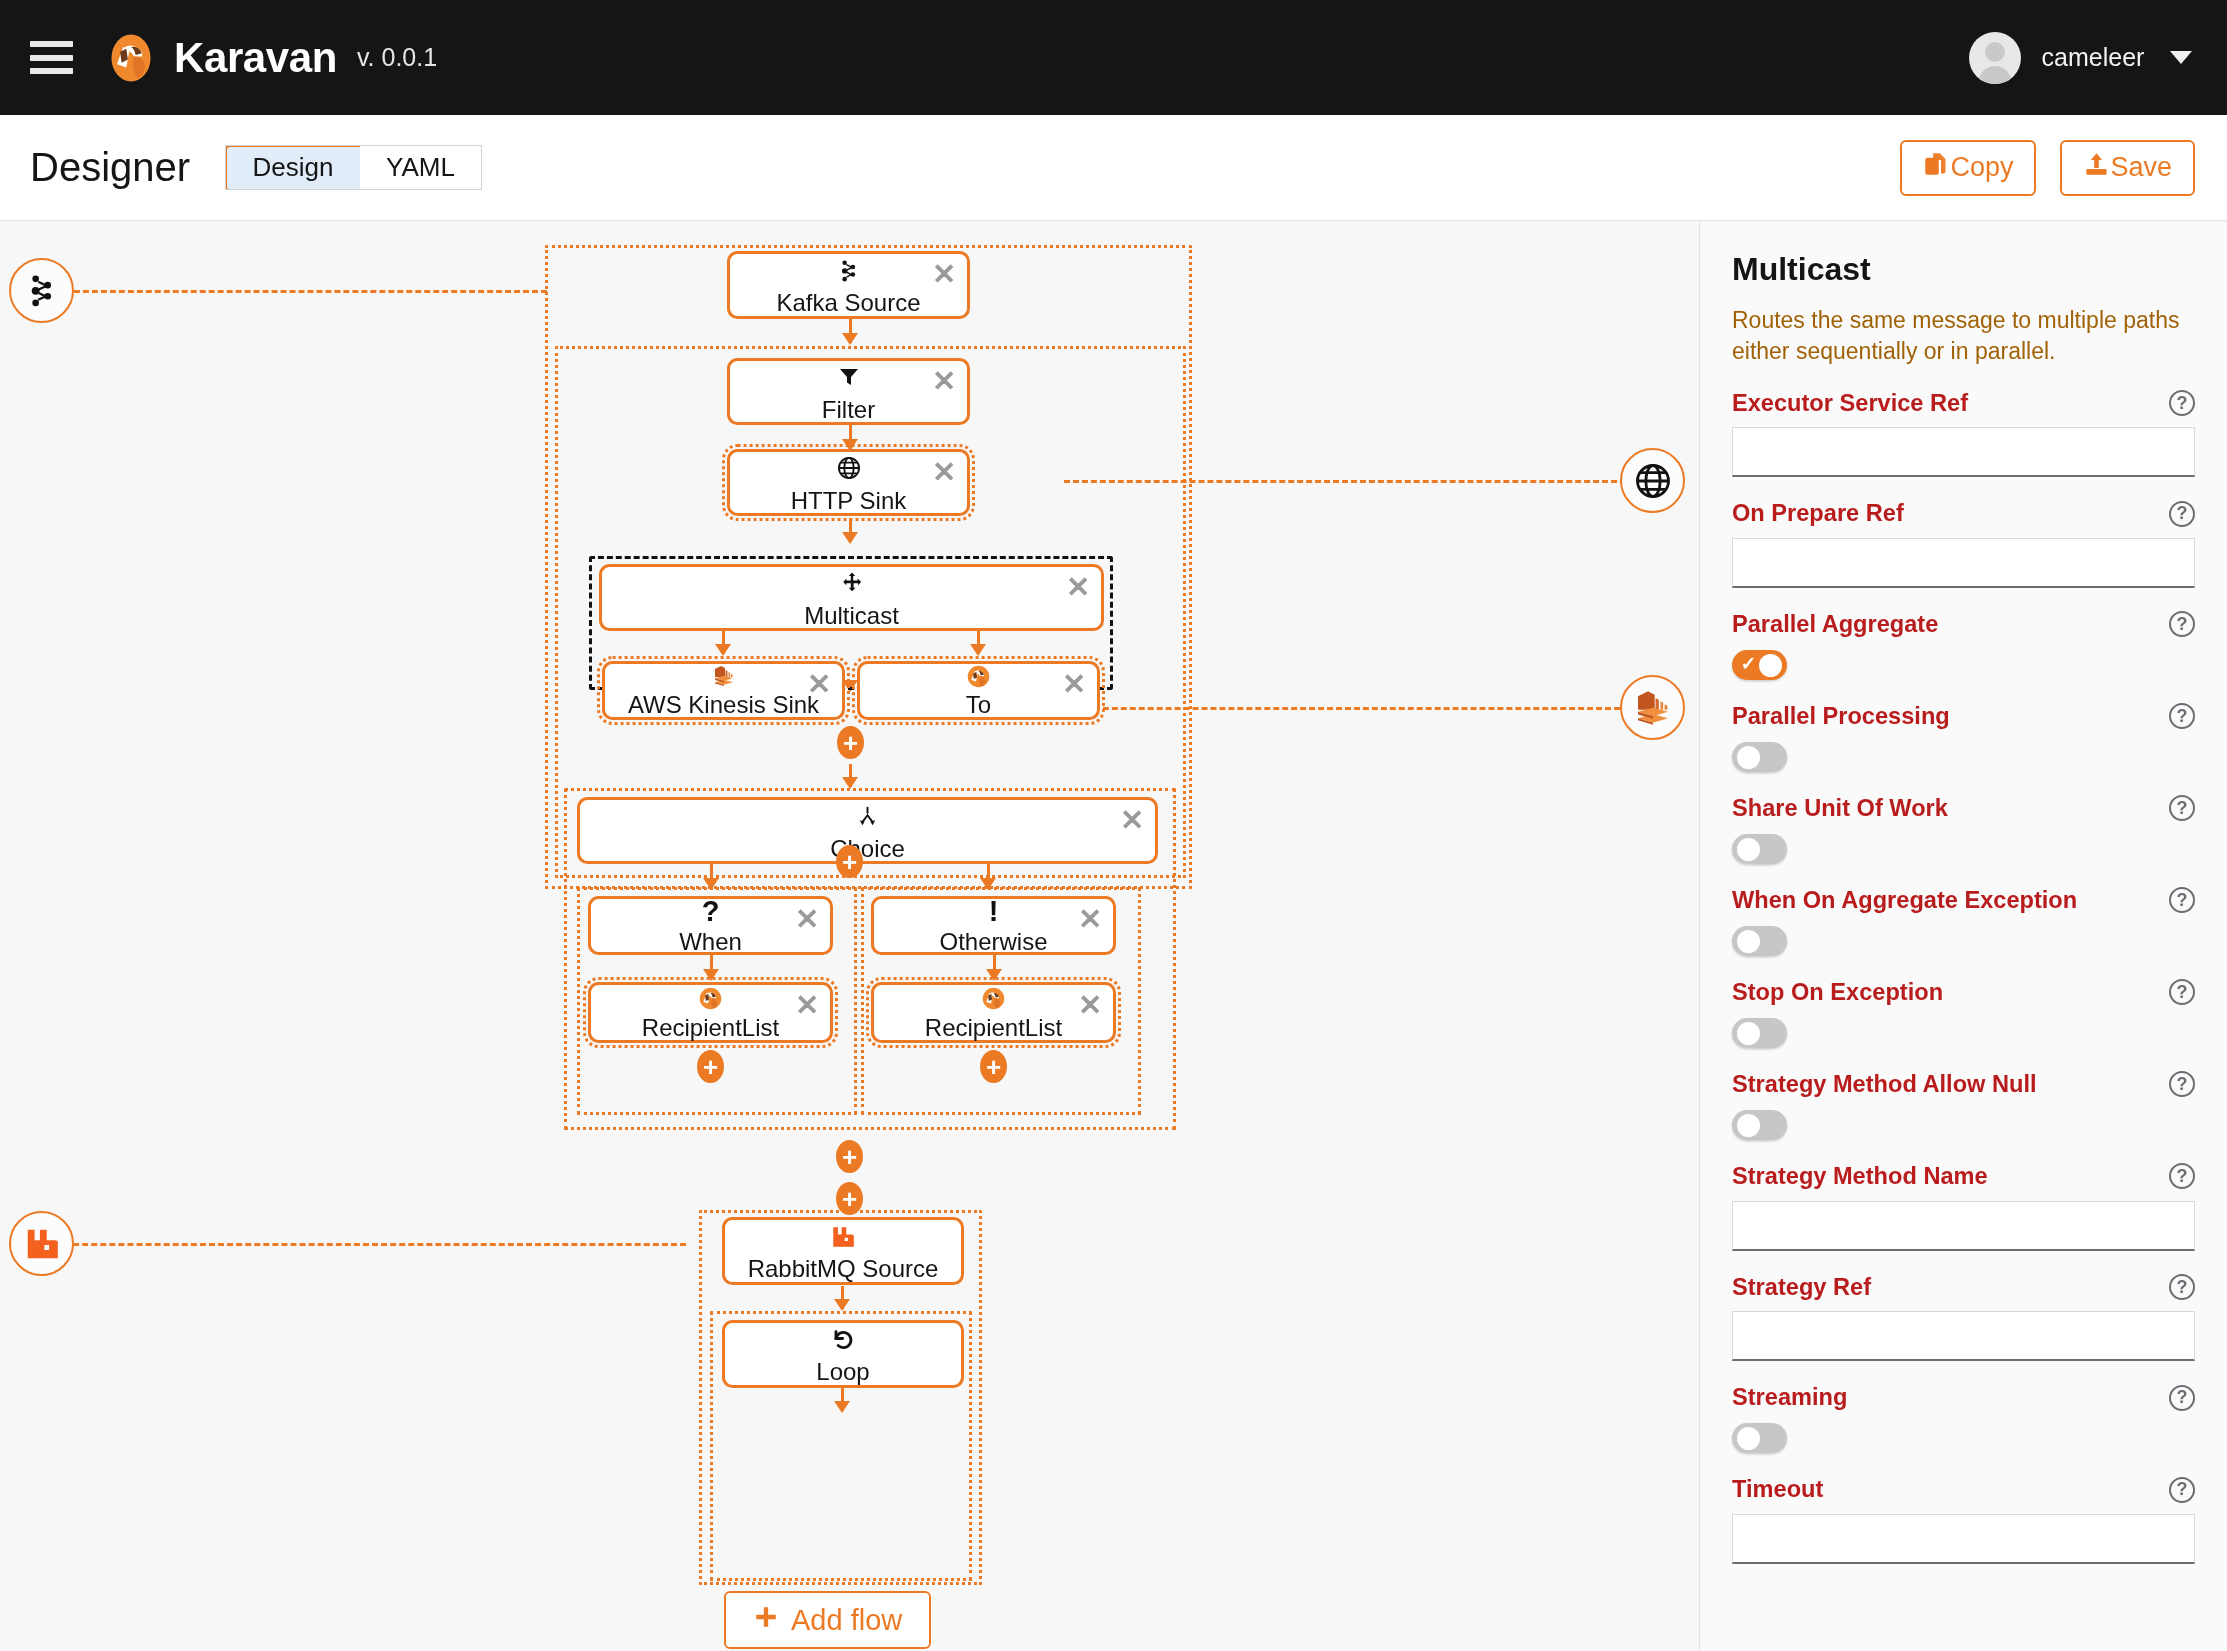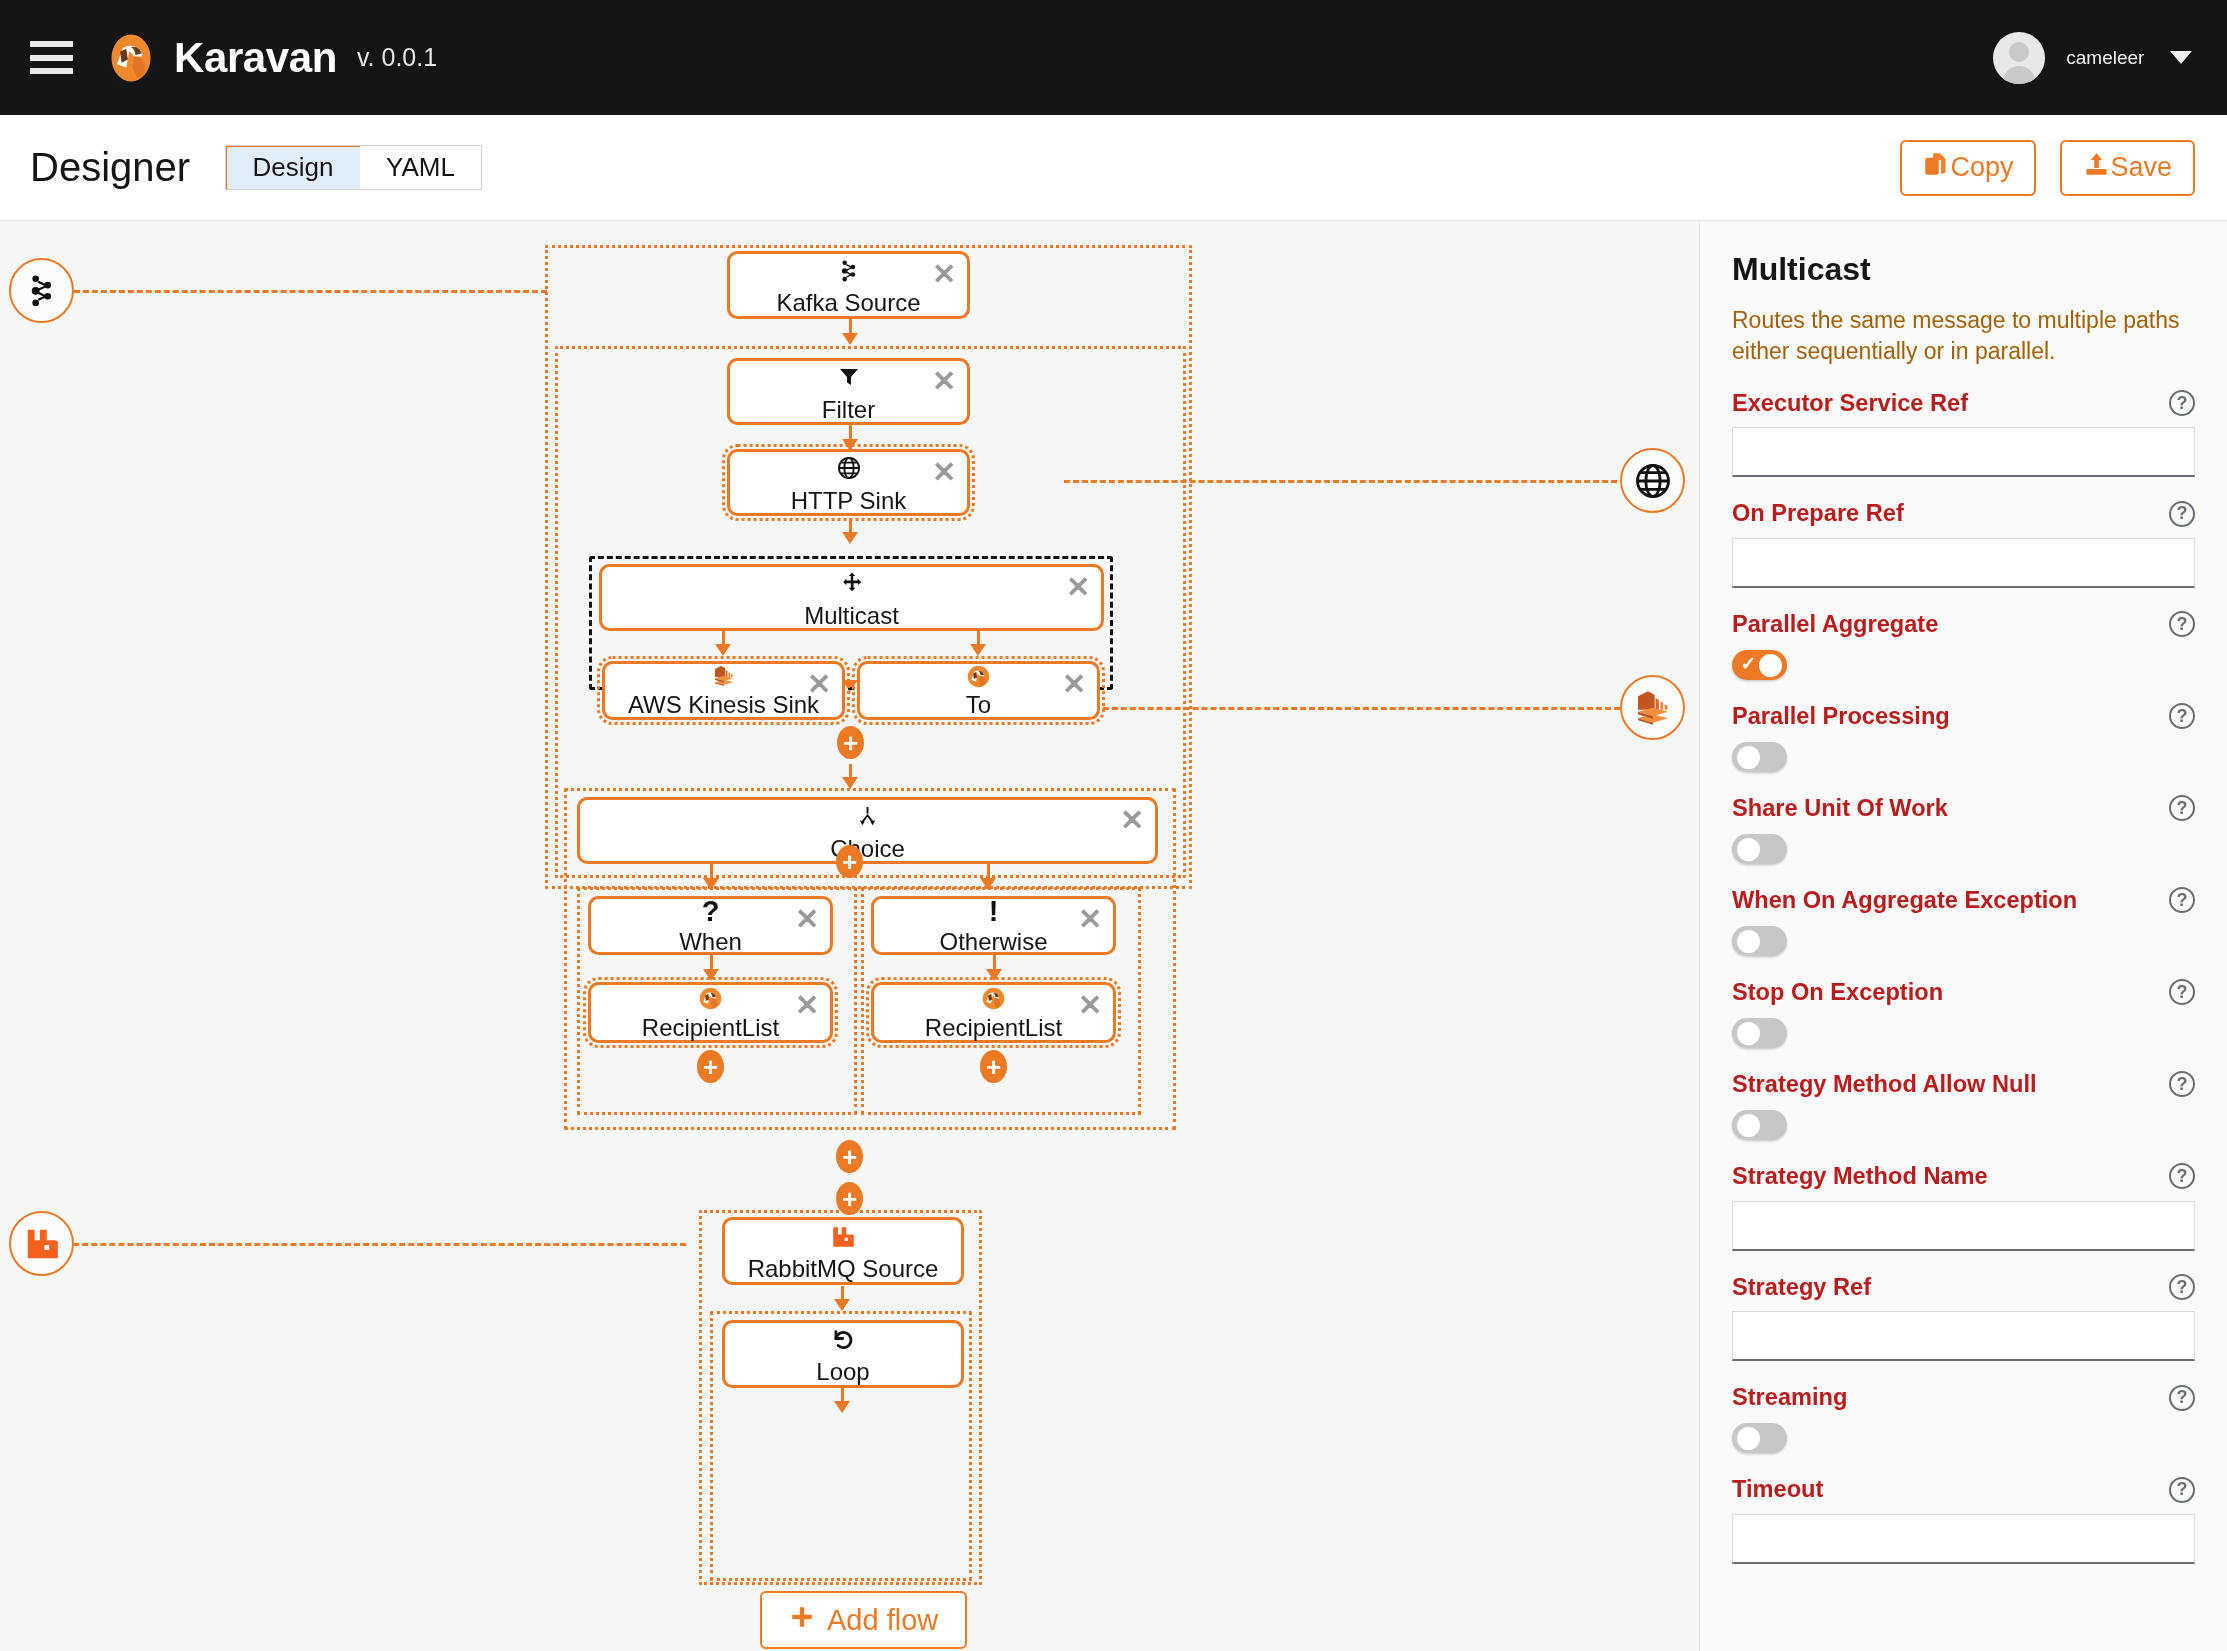--- a/index.html
+++ b/index.html
@@ -40,21 +40,21 @@
   .avatar::before {
     content:''; position:absolute; left:50%; top:10.6px;
     transform: translateX(-50%);
     width: 20px; height: 20px; border-radius: 50%; background: #c9c9c9;
   }
   .avatar::after {
     content:''; position:absolute; left:50%; top:34px;
     transform: translateX(-50%);
     width: 33px; height: 26px; border-radius: 16.7px 16.7px 0 0; background: #c9c9c9;
   }
-  .username { color: #f2f2f2; font-size: 19px; }
+  .username { color: #f2f2f2; font-size: 25px; }
   .caret-down {
     width: 0; height: 0; border-left: 11.4px solid transparent;
     border-right: 11.4px solid transparent; border-top: 13px solid #f0f0f0;
     margin-left: 4.6px;
   }
 
   
   .subheader {
     position: absolute; top: 115px; left: 0;
     width: 2227px; height: 106px;
@@ -481,21 +481,21 @@
     <span class="step-icon">
       <svg width="26" height="26" viewBox="0 0 24 24" fill="none" stroke="#111" stroke-width="2.6" stroke-linecap="round">
         <path d="M5.5 10.5a7 7 0 1 1 2 6.6"></path>
         <path d="M5.5 4.4v6.2h6.2"></path>
       </svg>
     </span>
     <span class="step-label">Loop</span>
   </div>
   <div class="arrow" style="left:841px; top:1166px; height:23px;"></div>
 
-  <button class="add-flow-btn" style="left:760px; top:1369px;">
+  <button class="add-flow-btn" style="left:724px; top:1369px;">
     <span>
       <svg width="26" height="26" viewBox="0 0 24 24" fill="#ec7a24">
         <path d="M10 3h4v7h7v4h-7v7h-4v-7H3v-4h7z"></path>
       </svg>
     </span>
     <span>Add flow</span>
   </button>
 </div>
 
 <div class="props">

